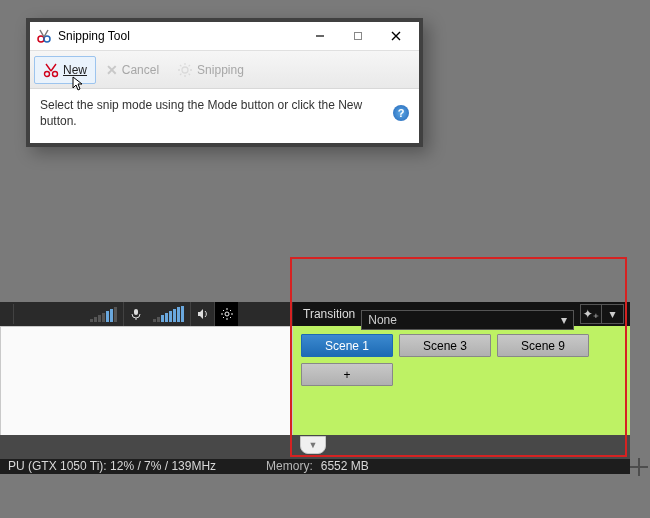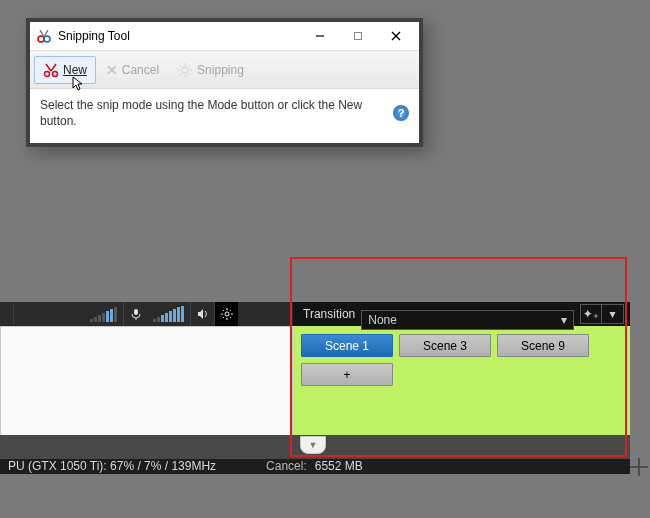--- a/index.html
+++ b/index.html
@@ -214,21 +214,21 @@
       <div class="scene-btn">Scene 9</div>
       <div class="scene-btn">+</div>
     </div>
     <div class="scene-grip">⣿</div>
   </div>
 </div>
 
 <div class="status-bar">
   <div class="status-mid"></div>
   <div class="status-dock">▼</div>
-  <span>PU (GTX 1050 Ti):   67% / 7% / 139MHz</span>
+  <span>PU (GTX 1050 Ti):   12% / 7% / 139MHz</span>
   <span style="flex:0 0 50px"></span>
-  <span class="mem-label">Cancel:</span>
+  <span class="mem-label">Memory:</span>
   <span style="width:8px"></span>
   <span>6552 MB</span>
 </div>
 
 <div class="red-box"></div>
 <div class="cross-cursor"></div>
 
 </body></html>

